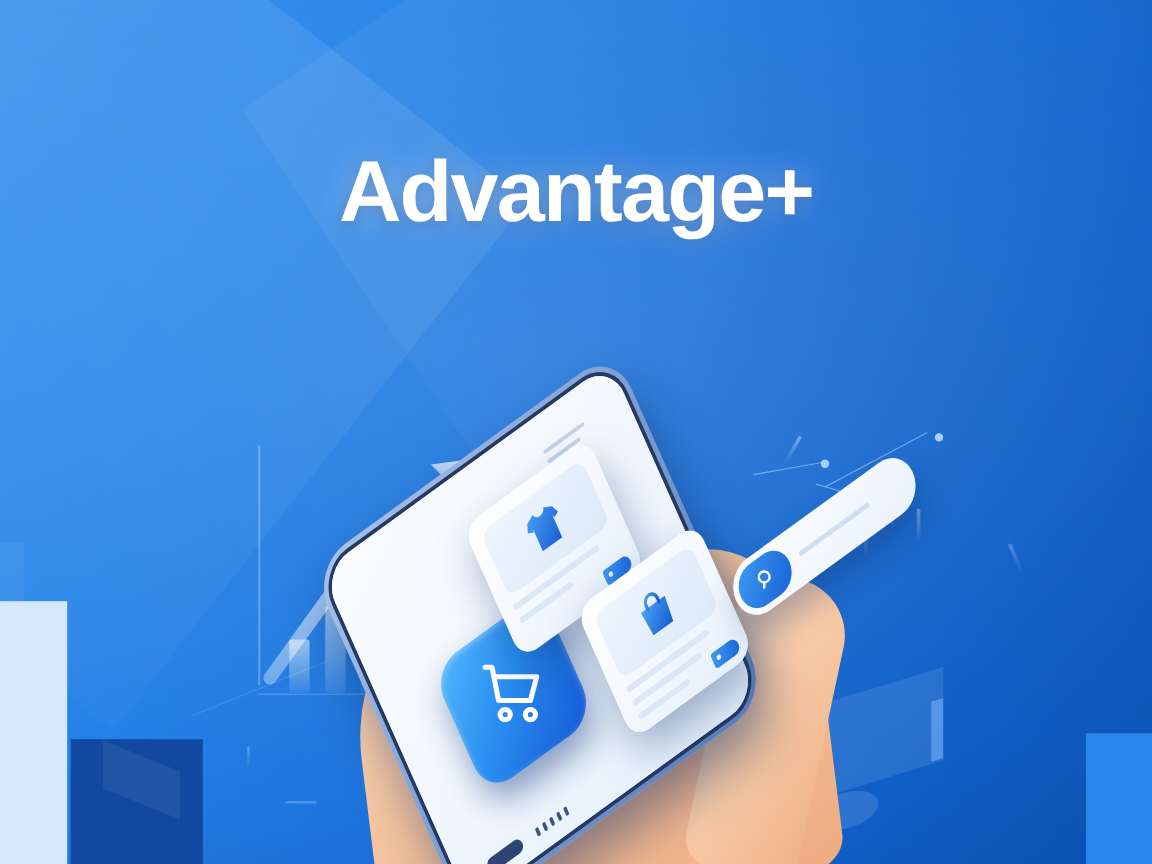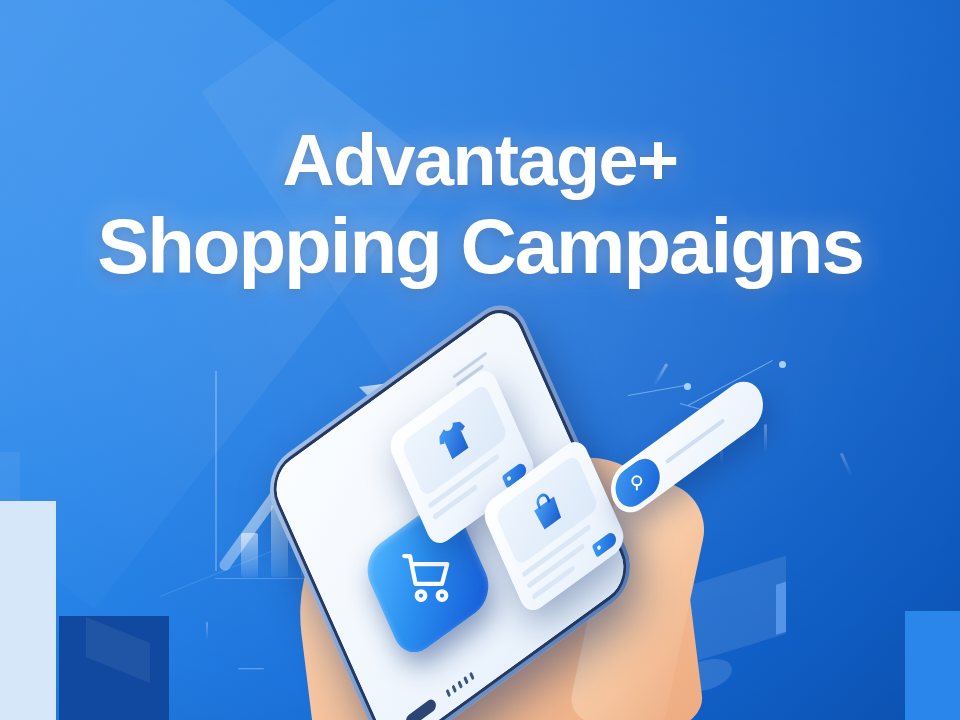--- a/index.html
+++ b/index.html
@@ -196,21 +196,20 @@
   <div class="shard" style="left:742px;top:418px;width:3px;height:22px;opacity:.45;"></div>
   <div class="shard" style="left:764px;top:424px;width:3px;height:28px;opacity:.5;"></div>
   <div class="shard" style="left:700px;top:448px;width:2px;height:20px;opacity:.4;"></div>
   <div class="shard" style="left:659px;top:362px;width:3px;height:26px;transform:rotate(30deg);opacity:.5;"></div>
   <div class="shard" style="left:845px;top:452px;width:3px;height:26px;transform:rotate(-24deg);opacity:.35;"></div>
   <div class="shard" style="left:238px;top:668px;width:26px;height:2px;opacity:.5;"></div>
   <div class="shard" style="left:206px;top:622px;width:2px;height:18px;opacity:.4;"></div>
 
   <div class="headline">
     <span class="l1">Advantage+</span>
-    <span class="l2">Shopping Campaigns</span>
   </div>
 
   <div class="illus">
 
     <div class="chartgroup">
       <div class="caxis" style="left:0;top:6px;width:1.5px;height:200px;opacity:.55;"></div>
       <div class="caxis" style="left:0;bottom:16px;width:198px;height:1.5px;opacity:.55;"></div>
       <div class="cbar" style="left:26px;height:44px;"></div>
       <div class="cbar" style="left:56px;height:72px;"></div>
       <div class="cbar" style="left:86px;height:96px;"></div>

